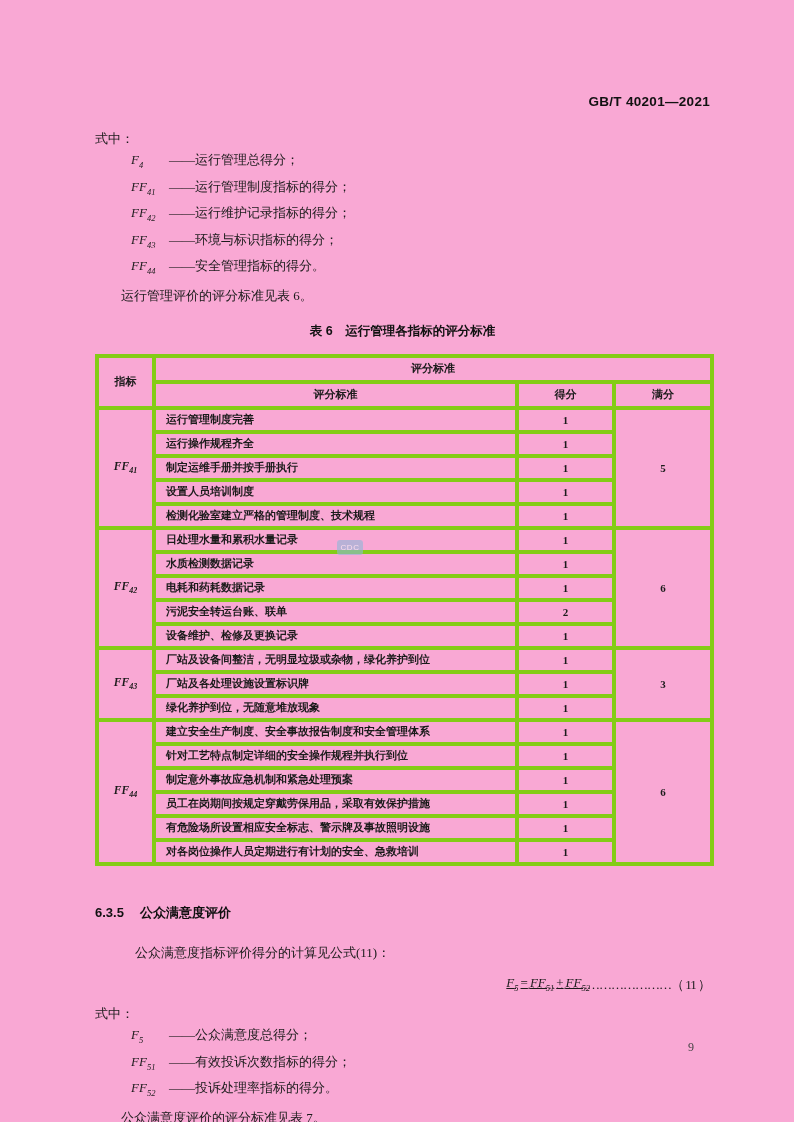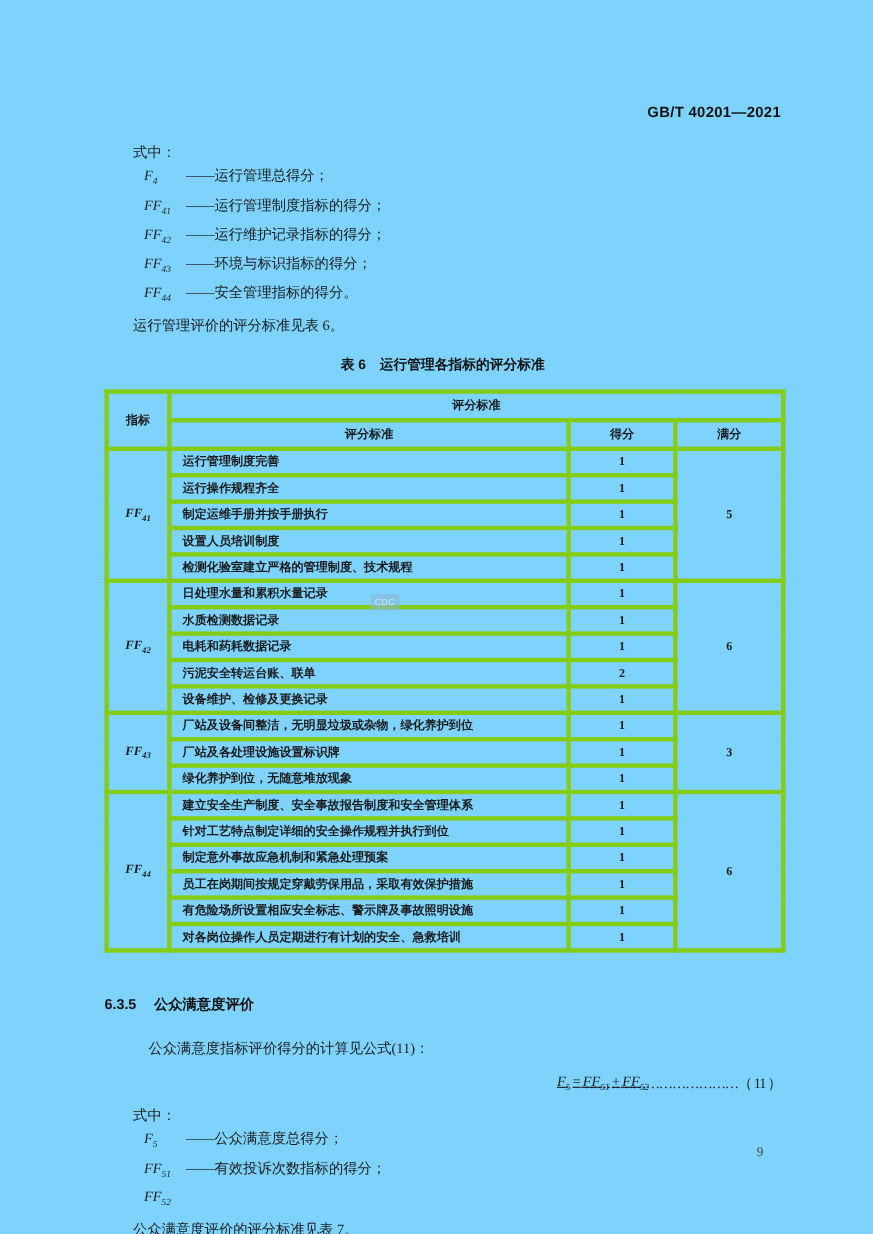--- a/index.html
+++ b/index.html
@@ -1,29 +1,29 @@
 <!DOCTYPE html>
 <html><head>
 <meta charset="utf-8">
 <style>
   * { box-sizing: border-box; }
   html, body { margin: 0; padding: 0; background: #ffffff; }
   .page {
-    width: 794px; height: 1122px; position: relative; background: #7dd3fc;
+    width: 794px; height: 1122px; position: relative; background: #f9a8d4;
     font-family: "Liberation Serif", "DejaVu Serif", serif; color: #1b1b1b;
     overflow: hidden; margin: 0 auto;
   }
   .doc-number {
     position: absolute; top: 94px; right: 84px;
     font-family: "Liberation Sans", sans-serif; font-weight: bold;
     font-size: 13.5px; letter-spacing: 0.3px; color: #111;
   }
   .content { position: absolute; left: 95px; top: 128px; width: 615px; }
 
-  .where-label { font-size: 13px; line-height: 21px; margin-left: 26px; }
+  .where-label { font-size: 13px; line-height: 21px; }
   .sym-list { margin-left: 36px; }
   .sym-line { font-size: 13px; line-height: 21px; display: flex; align-items: baseline; }
   .sym { display: inline-block; width: 38px; font-style: italic; flex: none; }
   .sym sub { font-size: 8.5px; }
   .sym-desc { flex: 1; }
 
   .note-line { font-size: 13px; line-height: 21px; margin: 3px 0 0 26px; }
 
   .table-caption {
     text-align: center; font-family: "Liberation Sans", sans-serif;
@@ -233,20 +233,21 @@
         <div class="sym-line">
           <span class="sym"><span>F</span><sub>5</sub></span>
           <span class="sym-desc">——公众满意度总得分；</span>
         </div>
         <div class="sym-line">
           <span class="sym"><span>FF</span><sub>51</sub></span>
           <span class="sym-desc">——有效投诉次数指标的得分；</span>
         </div>
         <div class="sym-line">
           <span class="sym"><span>FF</span><sub>52</sub></span>
+          <span class="sym-desc">——投诉处理率指标的得分。</span>
         </div>
       </div>
       <div class="note-line">公众满意度评价的评分标准见表 7。</div>
     </div>
 
   </div>
 
   <div class="watermark">CDC</div>
 
   <div class="page-number">9</div>

